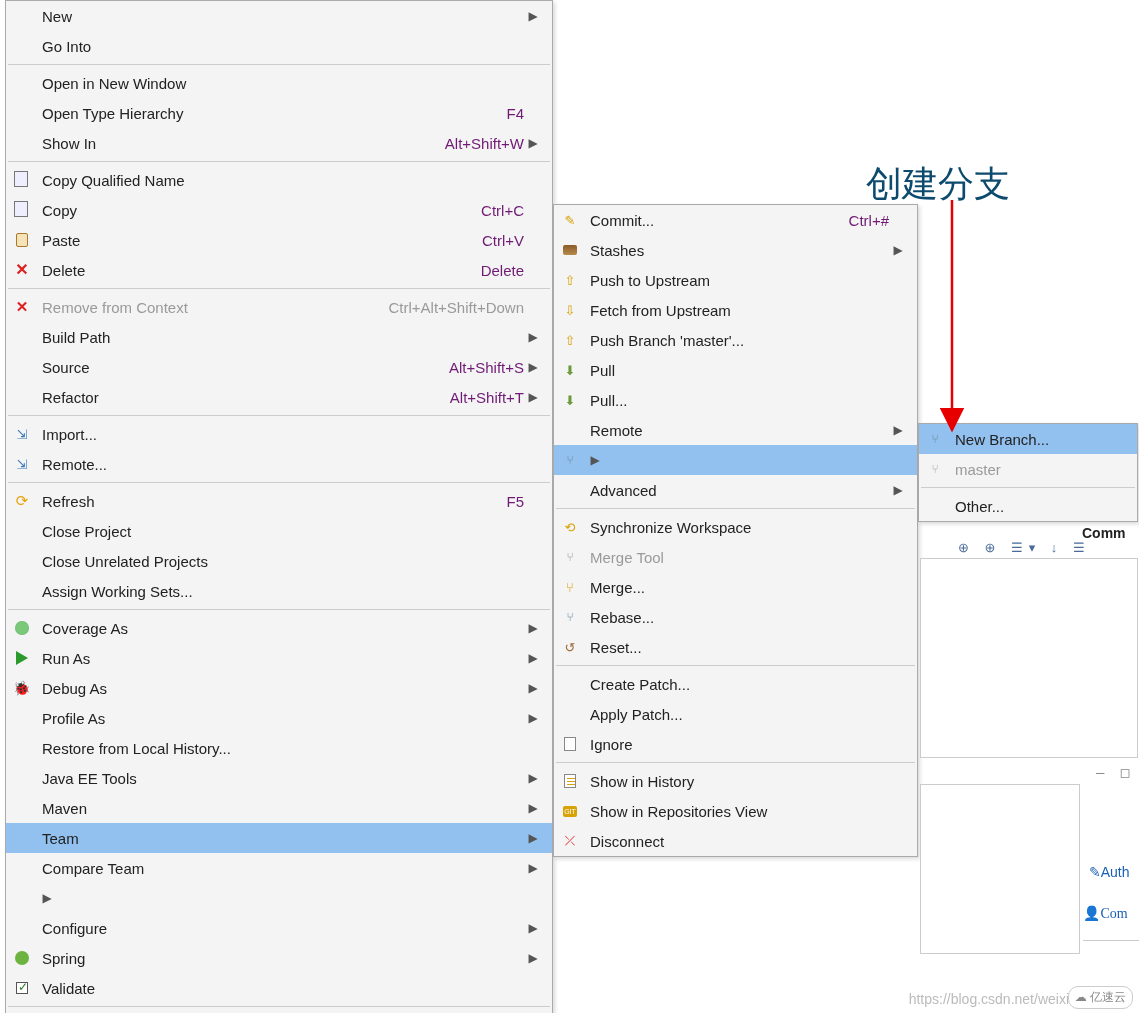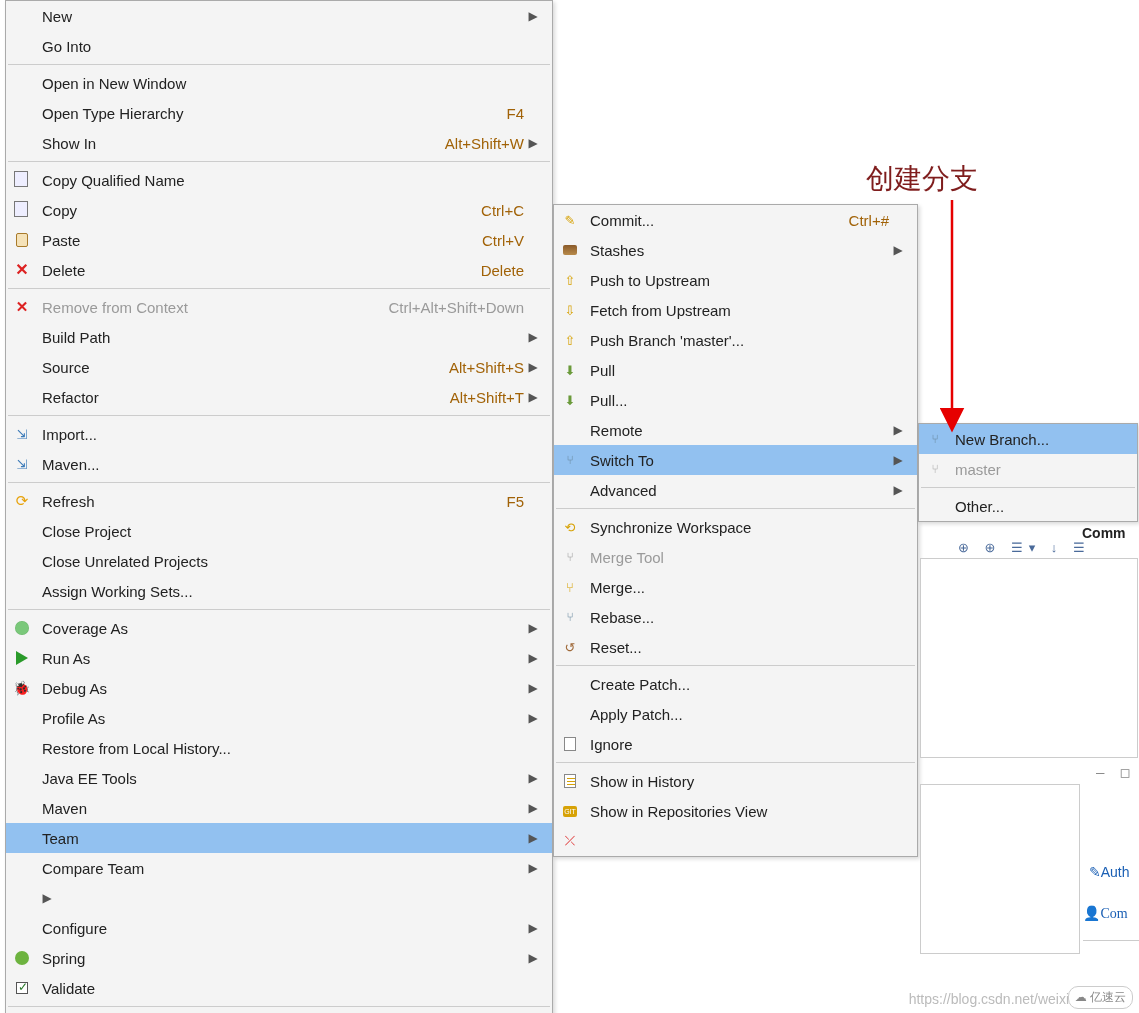--- a/index.html
+++ b/index.html
@@ -39,21 +39,21 @@
     display: flex;
     align-items: center;
     justify-content: center;
     flex-shrink: 0;
   }
   .label {
     flex: 1;
     padding-left: 4px;
   }
   .shortcut {
-    color: #a16207;
+    color: #701a75;
     padding-left: 30px;
     text-align: right;
   }
   .submenu-arrow {
     width: 18px;
     text-align: center;
     color: #555;
     font-size: 12px;
   }
   .sep {
@@ -90,22 +90,22 @@
   .ic-hist{width:12px;height:14px;border:1px solid #888;background:#fff;position:relative;}
   .ic-hist::after{content:"";position:absolute;left:2px;top:3px;width:8px;height:1px;background:#d7a206;box-shadow:0 3px #d7a206,0 6px #d7a206;}
   .ic-git{width:14px;height:11px;background:#d7a206;border-radius:2px;font-size:7px;color:#fff;text-align:center;line-height:11px;}
   .ic-disconnect{color:#d22;font-size:13px;}
   .ic-newbranch{color:#6a8aa0;font-size:12px;}
   .ic-master{color:#aaa;font-size:12px;}
 
   
   .annotation {
     position: absolute;
-    color: #7f1d1d;
-    font-size: 28px;
+    color: #0c4a6e;
+    font-size: 36px;
     font-family: "SimSun","Microsoft YaHei",sans-serif;
   }
   .arrow-svg { position:absolute; }
 
   
   .ide-fragment {
     position: absolute;
     font-size: 14px;
   }
   .tb-icons { color:#4a6a9a; letter-spacing:6px; font-size:13px; }
@@ -234,21 +234,21 @@
       <span class="icon-cell">
         <span class="ic-import">⇲</span>
       </span>
       <span class="label">Import...</span>
       <span class="submenu-arrow"></span>
     </div>
     <div class="menu-item">
       <span class="icon-cell">
         <span class="ic-import">⇲</span>
       </span>
-      <span class="label">Maven...</span>
+      <span class="label">Remote...</span>
       <span class="submenu-arrow"></span>
     </div>
     <div class="sep"></div>
     <div class="menu-item">
       <span class="icon-cell">
         <span class="ic-refresh">⟳</span>
       </span>
       <span class="label">Refresh</span>
       <span class="shortcut">F5</span>
       <span class="submenu-arrow"></span>
@@ -426,21 +426,20 @@
       <span class="icon-cell">
         <span class="ic"></span>
       </span>
       <span class="label">Remote</span>
       <span class="submenu-arrow">▶</span>
     </div>
     <div class="menu-item highlighted">
       <span class="icon-cell">
         <span class="ic-branch">⑂</span>
       </span>
-      <span class="label">Switch To</span>
       <span class="submenu-arrow">▶</span>
     </div>
     <div class="menu-item">
       <span class="icon-cell">
         <span class="ic"></span>
       </span>
       <span class="label">Advanced</span>
       <span class="submenu-arrow">▶</span>
     </div>
     <div class="sep"></div>
@@ -513,20 +512,21 @@
       <span class="icon-cell">
         <span class="ic-git">GIT</span>
       </span>
       <span class="label">Show in Repositories View</span>
       <span class="submenu-arrow"></span>
     </div>
     <div class="menu-item">
       <span class="icon-cell">
         <span class="ic-disconnect">⤫</span>
       </span>
+      <span class="label">Disconnect</span>
       <span class="submenu-arrow"></span>
     </div>
   </div>
 
 <div class="menu" id="menu-switch" style="left:918px; top:423px; width:220px;">
     <div class="menu-item highlighted">
       <span class="icon-cell">
         <span class="ic-newbranch">⑂</span>
       </span>
       <span class="label">New Branch...</span>

